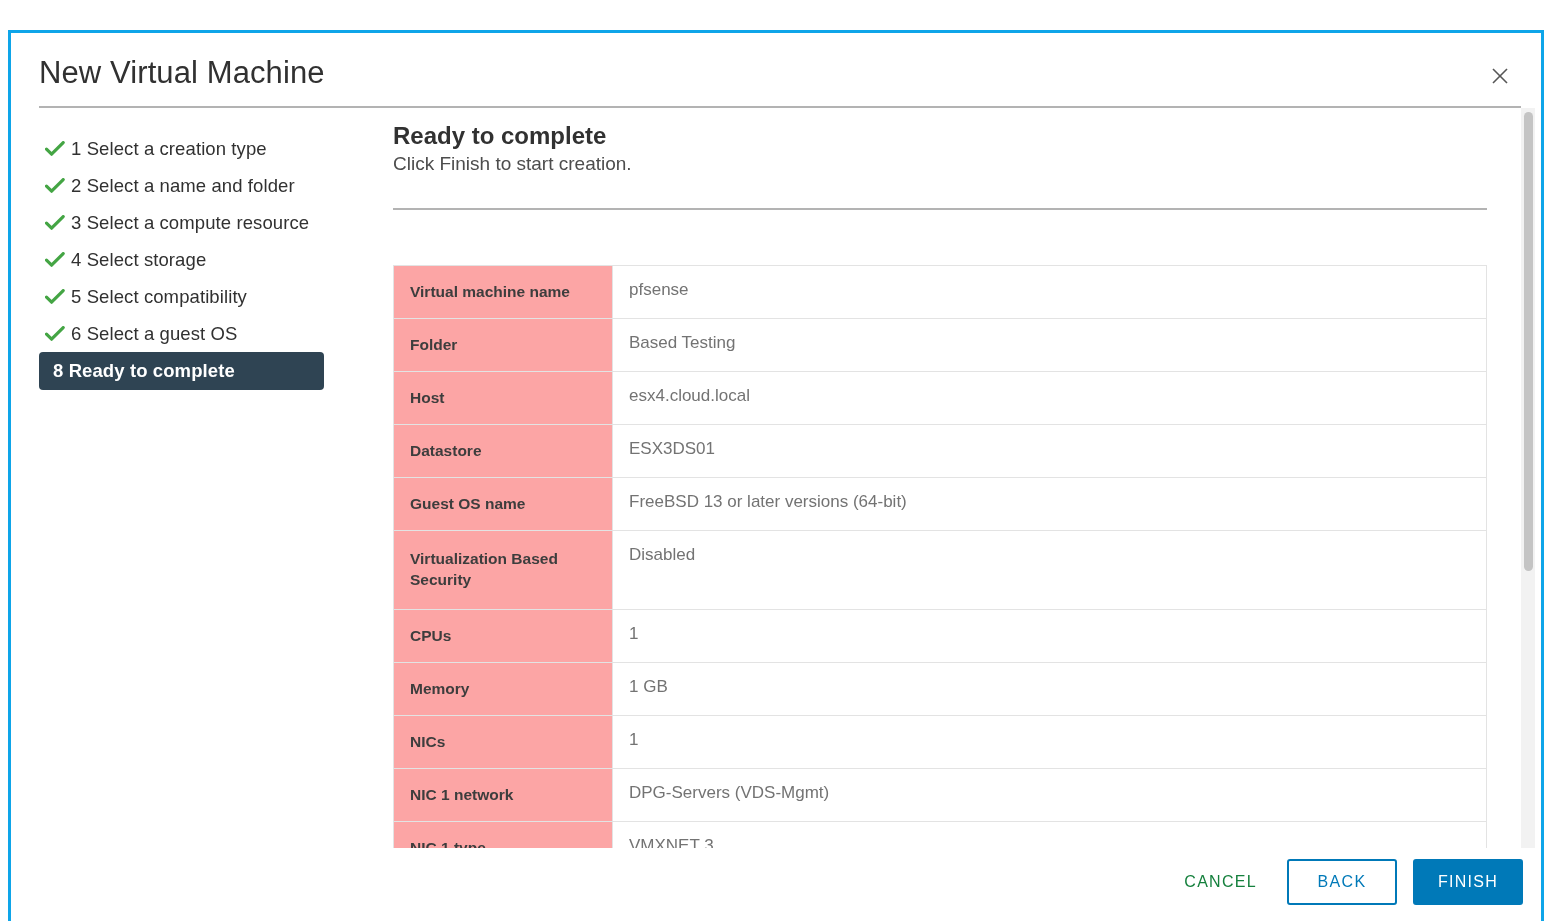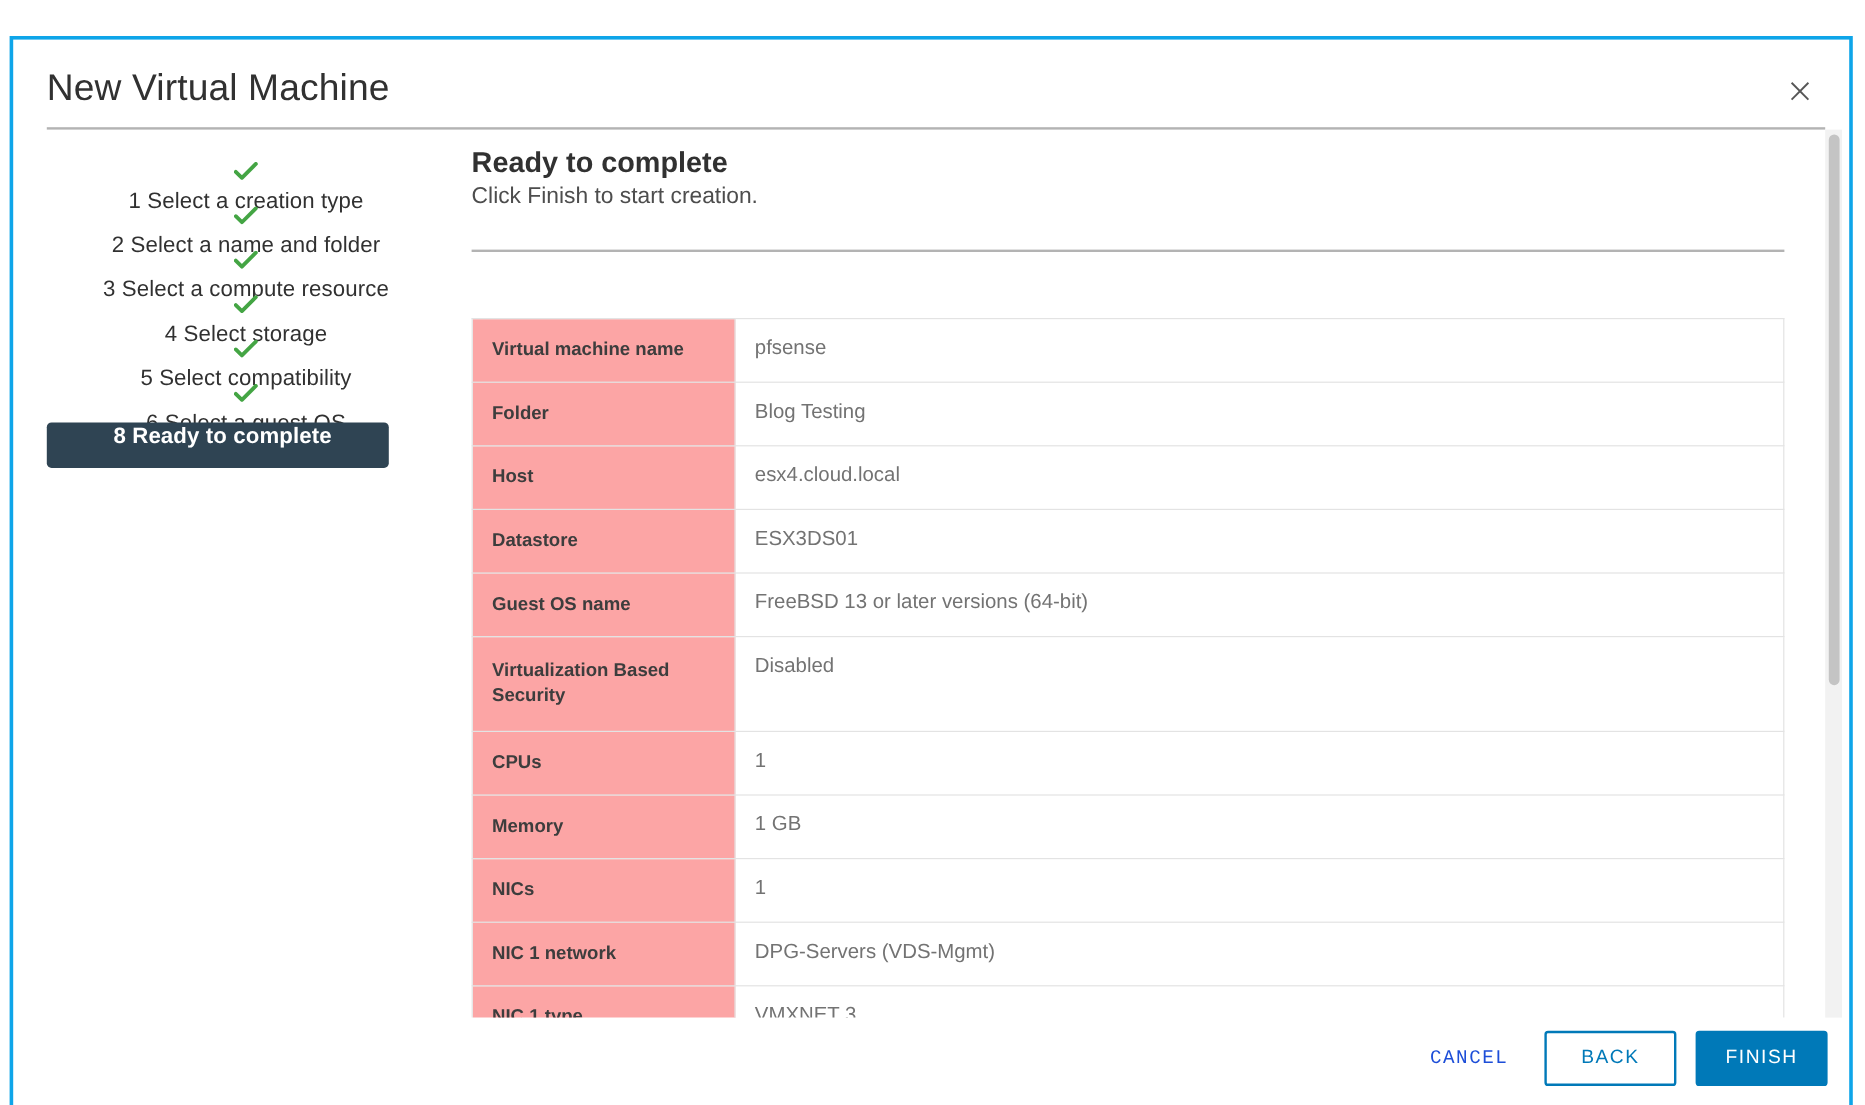--- a/index.html
+++ b/index.html
@@ -88,21 +88,20 @@
   }
   .step {
     position: relative;
     height: 37px;
     margin: 0 0 0 28px;
     display: flex;
     align-items: center;
     cursor: pointer;
     border-radius: 3px;
     box-sizing: border-box;
-    flex-direction: column;
   }
   .step .check {
     width: 26px;
     flex: 0 0 26px;
     display: flex;
     align-items: center;
     justify-content: flex-start;
     margin-left: 6px;
   }
   .step .step-label {
@@ -115,21 +114,21 @@
     background: #2f4453;
     padding: 0 16px 0 0;
     width: 285px;
     height: 38px;
     border-radius: 4px;
   }
   .step.current .check { width: 0; flex: 0 0 0; margin-left: 0; }
   .step.current .step-label {
     color: #ffffff;
     font-weight: bold;
-    padding-left: 24px;
+    padding-left: 14px;
   }
 
   
   .pane {
     position: absolute;
     left: 374px;
     top: 0;
     width: 1162px;
     height: 740px;
     overflow: hidden;
@@ -243,24 +242,23 @@
     border-radius: 3px;
     box-sizing: border-box;
     display: inline-flex;
     align-items: center;
     justify-content: center;
     white-space: nowrap;
   }
   .btn-flat {
     background: none;
     border: none;
-    color: #1d4ed8;
+    color: #15803d;
     height: 46px;
     padding: 0 14px;
-    font-family: Liberation Mono, monospace;
   }
   .btn-outline {
     background: #ffffff;
     border: 2px solid #0079b8;
     color: #0079b8;
     height: 46px;
     min-width: 110px;
     padding: 0 22px;
   }
   .btn-solid {
@@ -352,21 +350,21 @@
       <div class="pane-rule"></div>
 
       <table class="summary-table">
         <tbody id="summary-body">
             <tr class="h-normal">
               <td class="key">Virtual machine name</td>
               <td class="val">pfsense</td>
             </tr>
             <tr class="h-normal">
               <td class="key">Folder</td>
-              <td class="val">Blog Testing</td>
+              <td class="val">Based Testing</td>
             </tr>
             <tr class="h-normal">
               <td class="key">Host</td>
               <td class="val">esx4.cloud.local</td>
             </tr>
             <tr class="h-normal">
               <td class="key">Datastore</td>
               <td class="val">ESX3DS01</td>
             </tr>
             <tr class="h-normal">

